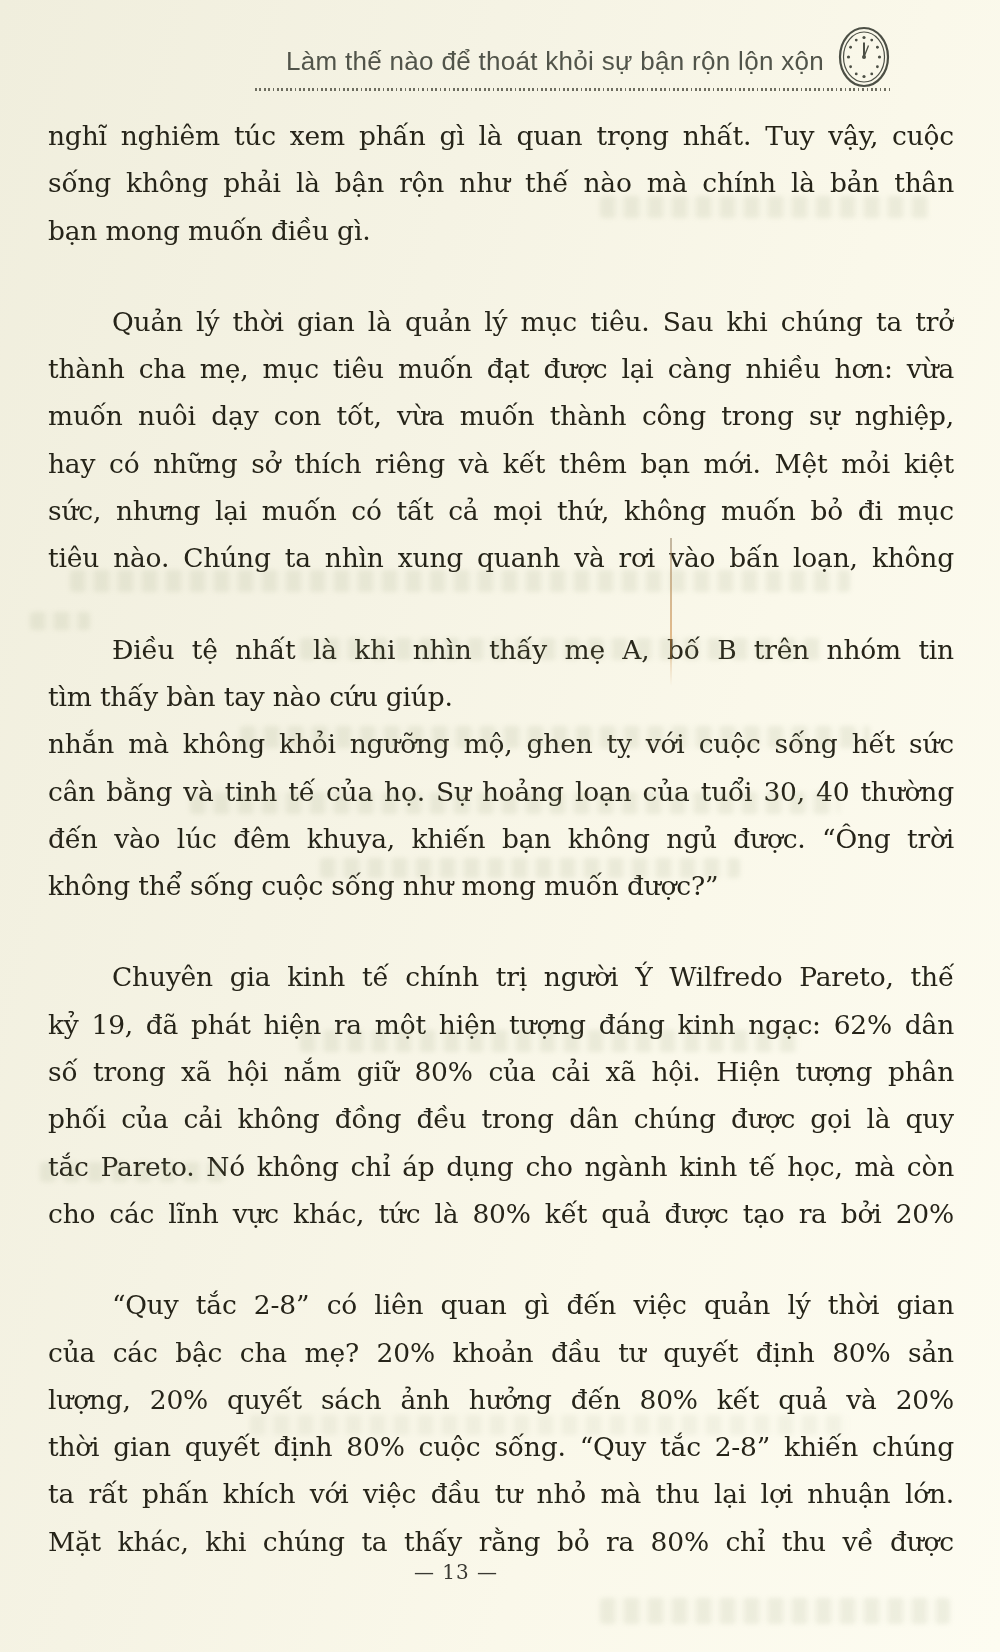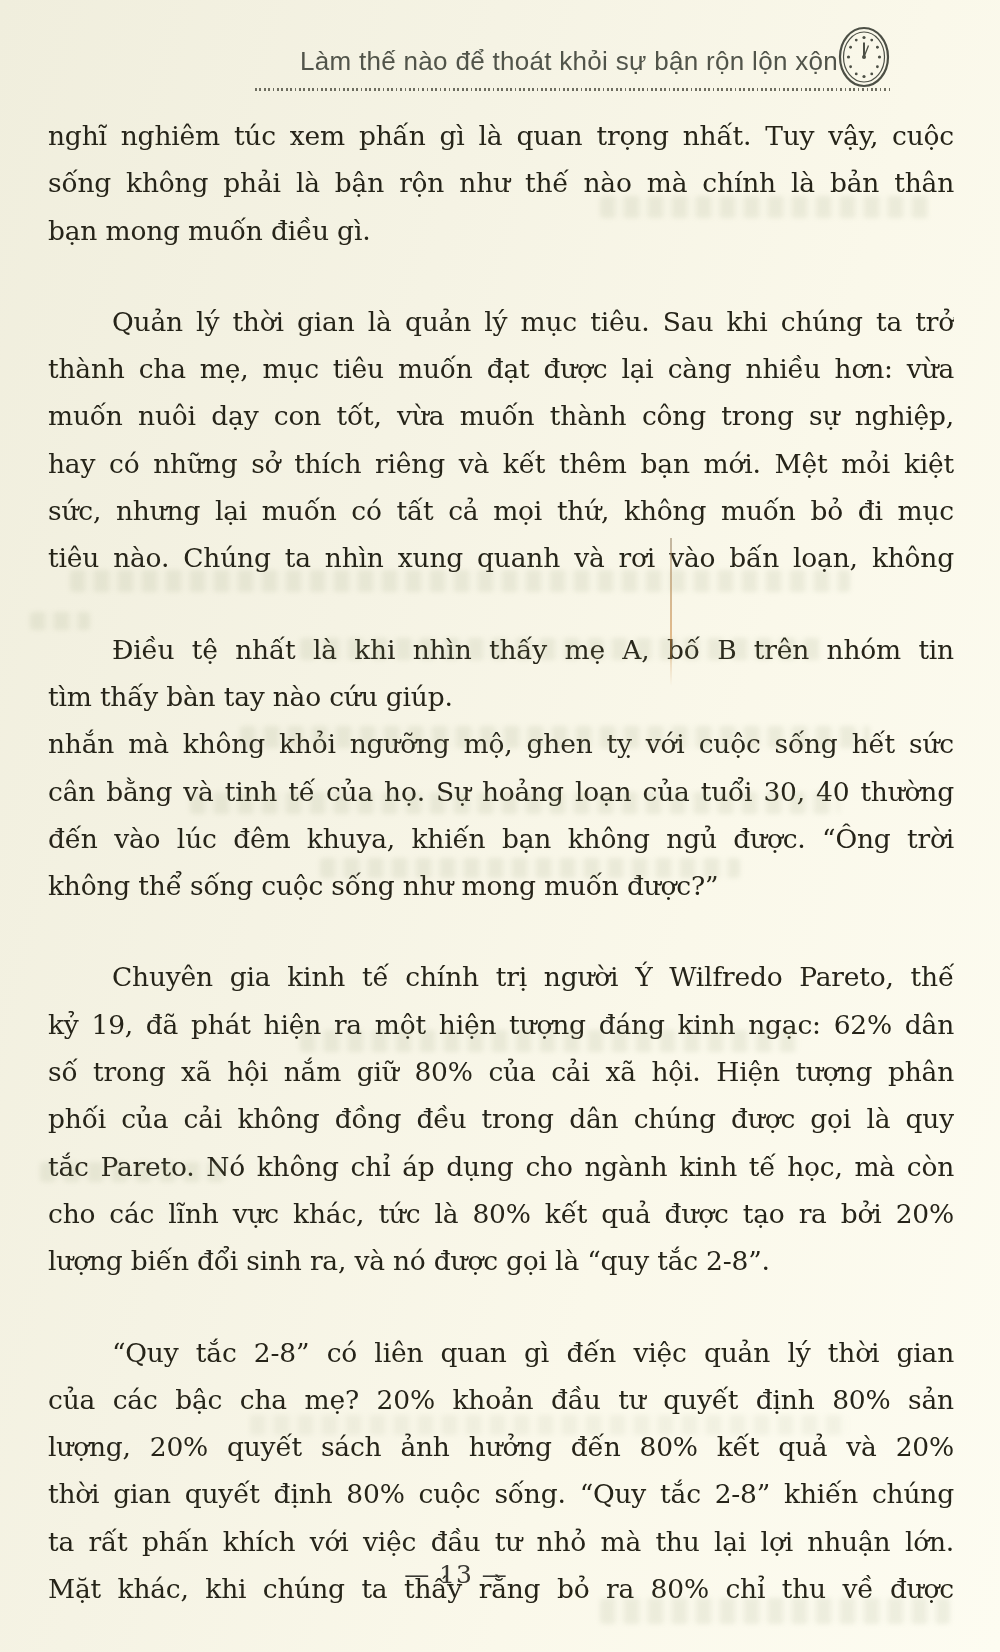--- a/index.html
+++ b/index.html
@@ -6,21 +6,21 @@
   #page{
     position:relative;
     width:1000px;height:1652px;
     overflow:hidden;
     background:linear-gradient(105deg,#f0eedd 0%,#f5f3e4 35%,#faf8ea 65%,#fdfcf1 100%);
     font-family:"DejaVu Serif", serif;
   }
   
   .header{
     position:absolute;top:40px;left:255px;width:635px;
-    display:flex;align-items:center;justify-content:flex-end;
+    display:flex;align-items:center;justify-content:flex-end;gap:14px;
   }
   .header-title{
     font-family:"Liberation Sans", sans-serif;
     font-size:26px;letter-spacing:.3px;color:#51544a;
     white-space:nowrap;padding-bottom:6px;
   }
   .clock{width:52px;height:62px;flex:0 0 auto;margin-top:-14px;}
   .dotted-rule{
     position:absolute;top:88px;left:255px;width:635px;height:3px;
     background:repeating-linear-gradient(90deg,#565649 0 1.7px,transparent 1.7px 4.4px);
@@ -32,21 +32,21 @@
     font-size:26.5px;line-height:47.3px;color:#262419;
     letter-spacing:-.2px;
   }
   .line{height:47.3px;overflow:hidden;}
   .line.just{text-align:justify;text-align-last:justify;}
   .line.last{text-align:left;}
   .line.ind{padding-left:64px;margin-top:44px;}
   
   .footer{
     position:absolute;top:1560px;left:0;width:912px;
-    text-align:center;font-size:25px;color:#3a3933;letter-spacing:1px;
+    text-align:center;font-size:20px;color:#3a3933;letter-spacing:1px;
   }
   
   .ghost{
     position:absolute;height:22px;border-radius:3px;
     background:repeating-linear-gradient(90deg,rgba(139,150,108,.34) 0 15px,rgba(139,150,108,.04) 15px 24px);
     filter:blur(2.4px);opacity:.38;pointer-events:none;
   }
   .crease{
     position:absolute;left:670px;top:538px;width:2px;height:148px;
     background:linear-gradient(180deg,rgba(150,130,100,.55),rgba(205,135,60,.55) 65%,rgba(205,135,60,0));
@@ -97,21 +97,20 @@
       <div class="line just">nhắn mà không khỏi ngưỡng mộ, ghen tỵ với cuộc sống hết sức</div>
       <div class="line just">cân bằng và tinh tế của họ. Sự hoảng loạn của tuổi 30, 40 thường</div>
       <div class="line just">đến vào lúc đêm khuya, khiến bạn không ngủ được. “Ông trời</div>
       <div class="line last">không thể sống cuộc sống như mong muốn được?”</div>
       <div class="line just ind">Chuyên gia kinh tế chính trị người Ý Wilfredo Pareto, thế</div>
       <div class="line just">kỷ 19, đã phát hiện ra một hiện tượng đáng kinh ngạc: 62% dân</div>
       <div class="line just">số trong xã hội nắm giữ 80% của cải xã hội. Hiện tượng phân</div>
       <div class="line just">phối của cải không đồng đều trong dân chúng được gọi là quy</div>
       <div class="line just">tắc Pareto. Nó không chỉ áp dụng cho ngành kinh tế học, mà còn</div>
       <div class="line just">cho các lĩnh vực khác, tức là 80% kết quả được tạo ra bởi 20%</div>
-      <div class="line last">lượng biến đổi sinh ra, và nó được gọi là “quy tắc 2-8”.</div>
       <div class="line just ind">“Quy tắc 2-8” có liên quan gì đến việc quản lý thời gian</div>
       <div class="line just">của các bậc cha mẹ? 20% khoản đầu tư quyết định 80% sản</div>
       <div class="line just">lượng, 20% quyết sách ảnh hưởng đến 80% kết quả và 20%</div>
       <div class="line just">thời gian quyết định 80% cuộc sống. “Quy tắc 2-8” khiến chúng</div>
       <div class="line just">ta rất phấn khích với việc đầu tư nhỏ mà thu lại lợi nhuận lớn.</div>
       <div class="line just">Mặt khác, khi chúng ta thấy rằng bỏ ra 80% chỉ thu về được</div>
     </div>
 
   <div class="footer">— 13 —</div>
 

